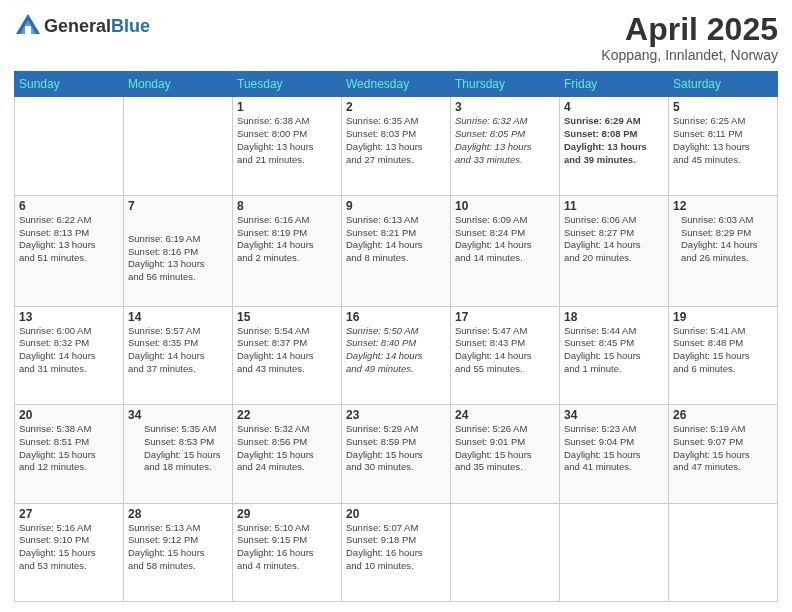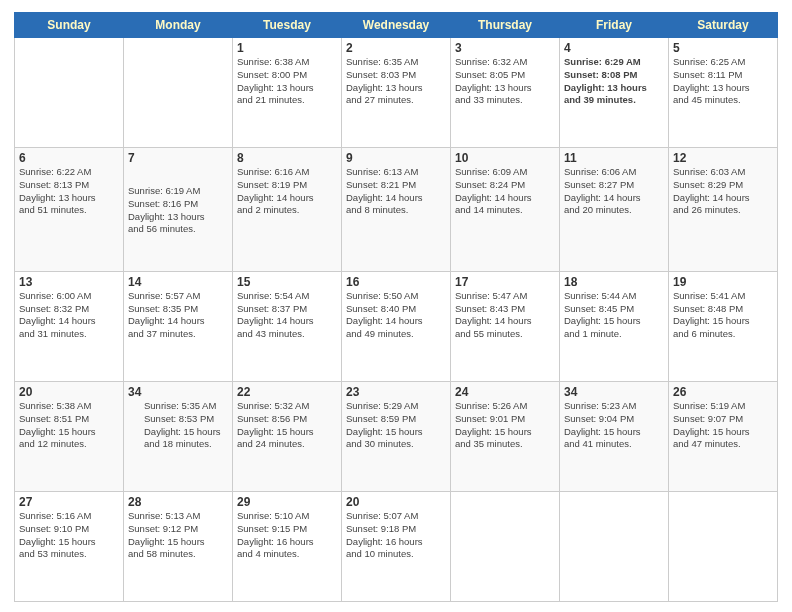--- a/index.html
+++ b/index.html
@@ -55,26 +55,26 @@
       font-size: 14px;
       color: #555;
     }
     table {
       width: 100%;
       border-collapse: collapse;
       flex: 1;
     }
     thead tr th {
       background: #2a6db5;
-      color: #fef9c3;
+      color: #5eead4;
       font-size: 12px;
-      font-weight: bold;
+      font-weight: normal;
       padding: 5px 4px;
       border: 1px solid #2a6db5;
-      text-align: center;
+      text-align: left;
     }
     tbody tr td {
       border: 1px solid #ccc;
       vertical-align: top;
       padding: 3px 4px;
       width: calc(100% / 7);
       height: 82px;
     }
     .day-number {
       font-size: 12px;
@@ -95,20 +95,36 @@
       background: #f9f9f9;
     }
     tbody tr:nth-child(odd) td {
       background: #fff;
     }
   </style>
 </head>
 <body>
 
 <div class="container">
+  <div class="header">
+    <div class="logo">
+      <svg class="logo-icon" viewBox="0 0 28 28">
+        <polygon points="14,2 26,22 2,22" fill="#2a6db5"></polygon>
+        <polygon points="14,8 22,22 6,22" fill="#5a9fd4"></polygon>
+        <rect x="11" y="14" width="6" height="8" fill="#fff"></rect>
+      </svg>
+      <div>
+        <span class="logo-text-general">General</span><span class="logo-text-blue">Blue</span>
+      </div>
+    </div>
+    <div class="title-block">
+      <div class="calendar-title">April 2025</div>
+      <div class="calendar-subtitle">Koppang, Innlandet, Norway</div>
+    </div>
+  </div>
 
   <table>
     <thead>
       <tr id="header-row">
           <th>Sunday</th>
           <th>Monday</th>
           <th>Tuesday</th>
           <th>Wednesday</th>
           <th>Thursday</th>
           <th>Friday</th>
@@ -128,21 +144,21 @@
           </td>
           <td>
             <span class="day-number">2</span>
             <div class="day-detail" style="white-space: pre-line;">Sunrise: 6:35 AM
 Sunset: 8:03 PM
 Daylight: 13 hours
 and 27 minutes.</div>
           </td>
           <td>
             <span class="day-number">3</span>
-            <div class="day-detail" style="white-space: pre-line;">Sunrise: 6:32 AM
+            <div class="day-detail" style="white-space: pre-line; font-style: italic;">Sunrise: 6:32 AM
 Sunset: 8:05 PM
 Daylight: 13 hours
 and 33 minutes.</div>
           </td>
           <td>
             <span class="day-number">4</span>
             <div class="day-detail" style="white-space: pre-line; font-weight: bold;">Sunrise: 6:29 AM
 Sunset: 8:08 PM
 Daylight: 13 hours
 and 39 minutes.</div>
@@ -193,21 +209,21 @@
           </td>
           <td>
             <span class="day-number">11</span>
             <div class="day-detail" style="white-space: pre-line;">Sunrise: 6:06 AM
 Sunset: 8:27 PM
 Daylight: 14 hours
 and 20 minutes.</div>
           </td>
           <td>
             <span class="day-number">12</span>
-            <div class="day-detail" style="white-space: pre-line;">Sunrise: 6:03 AM
+            <div class="day-detail" style="white-space: pre-line; margin-left: 8px;">Sunrise: 6:03 AM
 Sunset: 8:29 PM
 Daylight: 14 hours
 and 26 minutes.</div>
           </td>
         </tr>
         <tr>
           <td>
             <span class="day-number">13</span>
             <div class="day-detail" style="white-space: pre-line;">Sunrise: 6:00 AM
 Sunset: 8:32 PM
@@ -223,21 +239,21 @@
           </td>
           <td>
             <span class="day-number">15</span>
             <div class="day-detail" style="white-space: pre-line;">Sunrise: 5:54 AM
 Sunset: 8:37 PM
 Daylight: 14 hours
 and 43 minutes.</div>
           </td>
           <td>
             <span class="day-number">16</span>
-            <div class="day-detail" style="white-space: pre-line;">Sunrise: 5:50 AM
+            <div class="day-detail" style="white-space: pre-line; font-style: italic;">Sunrise: 5:50 AM
 Sunset: 8:40 PM
 Daylight: 14 hours
 and 49 minutes.</div>
           </td>
           <td>
             <span class="day-number">17</span>
             <div class="day-detail" style="white-space: pre-line;">Sunrise: 5:47 AM
 Sunset: 8:43 PM
 Daylight: 14 hours
 and 55 minutes.</div>

